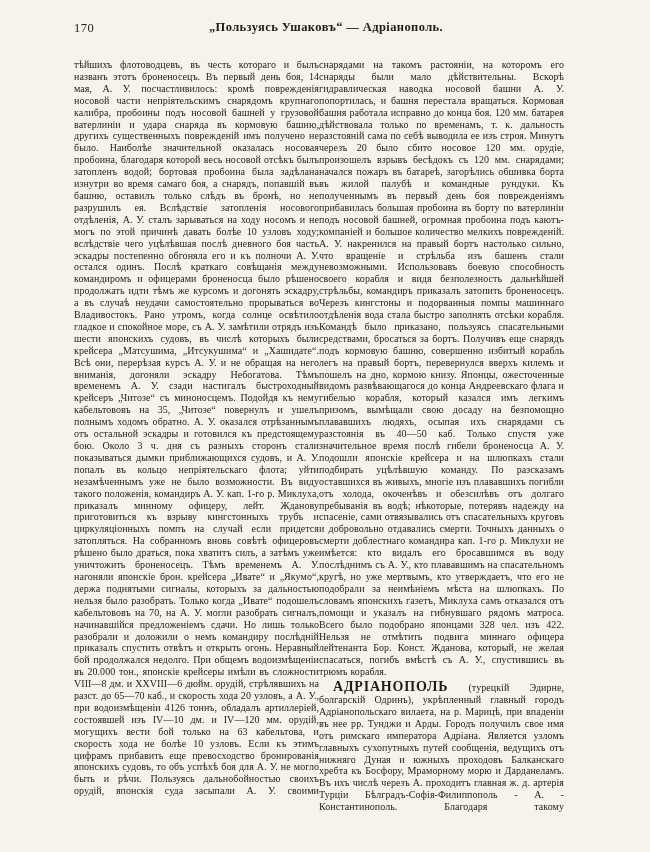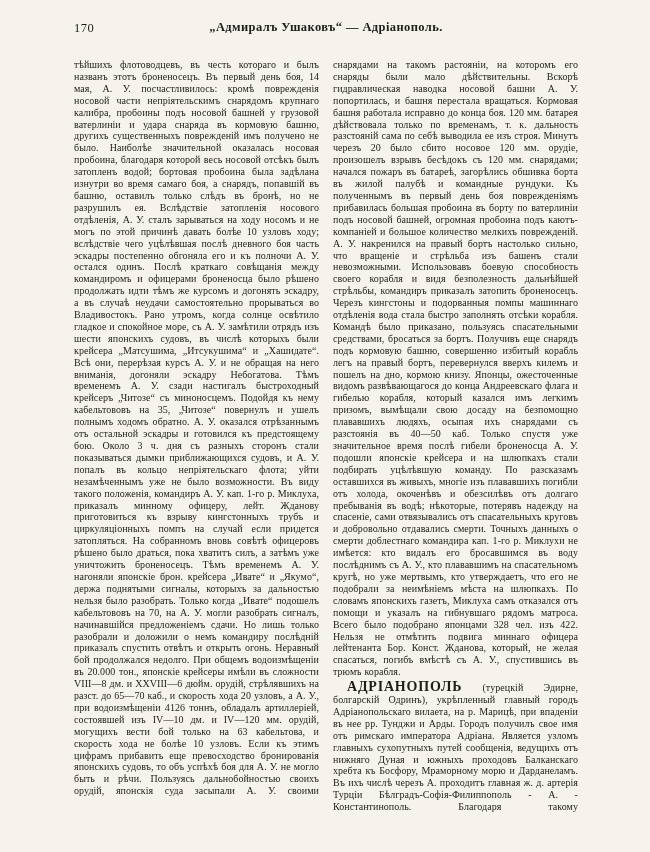--- a/index.html
+++ b/index.html
@@ -37,21 +37,20 @@
     right: 0;
     top: 0;
     text-align: center;
     font-size: 12.5px;
     font-weight: bold;
     letter-spacing: 0.4px;
     white-space: nowrap;
   }
   .columns {
     display: flex;
-    gap: 14px;
     margin-top: 21px;
   }
   .column {
     width: 245px;
     box-sizing: border-box;
   }
   .column p {
     margin: 0;
     font-size: 10px;
     line-height: 11.9px;
@@ -72,21 +71,21 @@
     letter-spacing: 0.8px;
   }
 </style>
 </head>
 <body>
 
 <div class="page">
 
   <div class="page-header">
     <span class="page-number">170</span>
-    <span class="running-title">„Адмиралъ Ушаковъ“ — Адріанополь.</span>
+    <span class="running-title">„Пользуясь Ушаковъ“ — Адріанополь.</span>
   </div>
 
   <div class="columns">
 
     <div class="column">
       <p class="runs-on">тѣйшихъ флотоводцевъ, въ честь котораго и былъ названъ этотъ броненосецъ. Въ первый день боя, 14 мая, А. У. посчастливилось: кромѣ поврежденія носовой части непріятельскимъ снарядомъ крупнаго калибра, пробоины подъ носовой башней у грузовой ватерлиніи и удара снаряда въ кормовую башню, другихъ существенныхъ поврежденій имъ получено не было. Наиболѣе значительной оказалась носовая пробоина, благодаря которой весь носовой отсѣкъ былъ затопленъ водой; бортовая пробоина была задѣлана изнутри во время самаго боя, а снарядъ, попавшій въ башню, оставилъ только слѣдъ въ бронѣ, но не разрушилъ ея. Вслѣдствіе затопленія носового отдѣленія, А. У. сталъ зарываться на ходу носомъ и не могъ по этой причинѣ давать болѣе 10 узловъ ходу; вслѣдствіе чего уцѣлѣвшая послѣ дневного боя часть эскадры постепенно обгоняла его и къ полночи А. У. остался одинъ. Послѣ краткаго совѣщанія между командиромъ и офицерами броненосца было рѣшено продолжать идти тѣмъ же курсомъ и догонять эскадру, а въ случаѣ неудачи самостоятельно прорываться во Владивостокъ. Рано утромъ, когда солнце освѣтило гладкое и спокойное море, съ А. У. замѣтили отрядъ изъ шести японскихъ судовъ, въ числѣ которыхъ были крейсера „Матсушима, „Итсукушима“ и „Хашидате“. Всѣ они, перерѣзая курсъ А. У. и не обращая на него вниманія, догоняли эскадру Небогатова. Тѣмъ временемъ А. У. сзади настигалъ быстроходный крейсеръ „Читозе“ съ миноносцемъ. Подойдя къ нему кабельтововъ на 35, „Читозе“ повернулъ и ушелъ полнымъ ходомъ обратно. А. У. оказался отрѣзаннымъ отъ остальной эскадры и готовился къ предстоящему бою. Около 3 ч. дня съ разныхъ сторонъ стали показываться дымки приближающихся судовъ, и А. У. попалъ въ кольцо непріятельскаго флота; уйти незамѣченнымъ уже не было возможности. Въ виду такого положенія, командиръ А. У. кап. 1-го р. Миклуха, приказалъ минному офицеру, лейт. Жданову приготовиться къ взрыву кингстонныхъ трубъ и циркуляціонныхъ помпъ на случай если придется затопляться. На собранномъ вновь совѣтѣ офицеровъ рѣшено было драться, пока хватитъ силъ, а затѣмъ уже уничтожить броненосецъ. Тѣмъ временемъ А. У. нагоняли японскіе брон. крейсера „Ивате“ и „Якумо“, держа поднятыми сигналы, которыхъ за дальностью нельзя было разобрать. Только когда „Ивате“ подошелъ кабельтововъ на 70, на А. У. могли разобрать сигналъ, начинавшійся предложеніемъ сдачи. Но лишь только разобрали и доложили о немъ командиру послѣдній приказалъ спустить отвѣтъ и открыть огонь. Неравный бой продолжался недолго. При общемъ водоизмѣщеніи въ 20.000 тон., японскіе крейсеры имѣли въ сложности VIII—8 дм. и XXVIII—6 дюйм. орудій, стрѣлявшихъ на разст. до 65—70 каб., и скорость хода 20 узловъ, а А. У., при водоизмѣщеніи 4126 тоннъ, обладалъ артиллеріей, состоявшей изъ IV—10 дм. и IV—120 мм. орудій, могущихъ вести бой только на 63 кабельтова, и скорость хода не болѣе 10 узловъ. Если къ этимъ цифрамъ прибавить еще превосходство бронированія японскихъ судовъ, то объ успѣхѣ боя для А. У. не могло быть и рѣчи. Пользуясь дальнобойностью своихъ орудій, японскія суда засыпали А. У. своими</p>
     </div>
 
     <div class="column">
       <p>снарядами на такомъ растояніи, на которомъ его снаряды были мало дѣйствительны. Вскорѣ гидравлическая наводка носовой башни А. У. попортилась, и башня перестала вращаться. Кормовая башня работала исправно до конца боя. 120 мм. батарея дѣйствовала только по временамъ, т. к. дальность разстояній сама по себѣ выводила ее изъ строя. Минутъ черезъ 20 было сбито носовое 120 мм. орудіе, произошелъ взрывъ бесѣдокъ съ 120 мм. снарядами; начался пожаръ въ батареѣ, загорѣлись обшивка борта въ жилой палубѣ и командные рундуки. Къ полученнымъ въ первый день боя поврежденіямъ прибавилась большая пробоина въ борту по ватерлиніи подъ носовой башней, огромная пробоина подъ каютъ-компаніей и большое количество мелкихъ поврежденій. А. У. накренился на правый бортъ настолько сильно, что вращеніе и стрѣльба изъ башенъ стали невозможными. Использовавъ боевую способность своего корабля и видя безполезность дальнѣйшей стрѣльбы, командиръ приказалъ затопить броненосецъ. Черезъ кингстоны и подорванныя помпы машиннаго отдѣленія вода стала быстро заполнять отсѣки корабля. Командѣ было приказано, пользуясь спасательными средствами, бросаться за бортъ. Получивъ еще снарядъ подъ кормовую башню, совершенно избитый корабль легъ на правый бортъ, перевернулся вверхъ килемъ и пошелъ на дно, кормою книзу. Японцы, ожесточенные видомъ развѣвающагося до конца Андреевскаго флага и гибелью корабля, который казался имъ легкимъ призомъ, вымѣщали свою досаду на безпомощно плававшихъ людяхъ, осыпая ихъ снарядами съ разстоянія въ 40—50 каб. Только спустя уже значительное время послѣ гибели броненосца А. У. подошли японскіе крейсера и на шлюпкахъ стали подбирать уцѣлѣвшую команду. По разсказамъ оставшихся въ живыхъ, многіе изъ плававшихъ погибли отъ холода, окоченѣвъ и обезсилѣвъ отъ долгаго пребыванія въ водѣ; нѣкоторые, потерявъ надежду на спасеніе, сами отвязывались отъ спасательныхъ круговъ и добровольно отдавались смерти. Точныхъ данныхъ о смерти доблестнаго командира кап. 1-го р. Миклухи не имѣется: кто видалъ его бросавшимся въ воду послѣднимъ съ А. У., кто плававшимъ на спасательномъ кругѣ, но уже мертвымъ, кто утверждаетъ, что его не подобрали за неимѣніемъ мѣста на шлюпкахъ. По словамъ японскихъ газетъ, Миклуха самъ отказался отъ помощи и указалъ на гибнувшаго рядомъ матроса. Всего было подобрано японцами 328 чел. изъ 422. Нельзя не отмѣтить подвига миннаго офицера лейтенанта Бор. Конст. Жданова, который, не желая спасаться, погибъ вмѣстѣ съ А. У., спустившись въ трюмъ корабля.</p>

